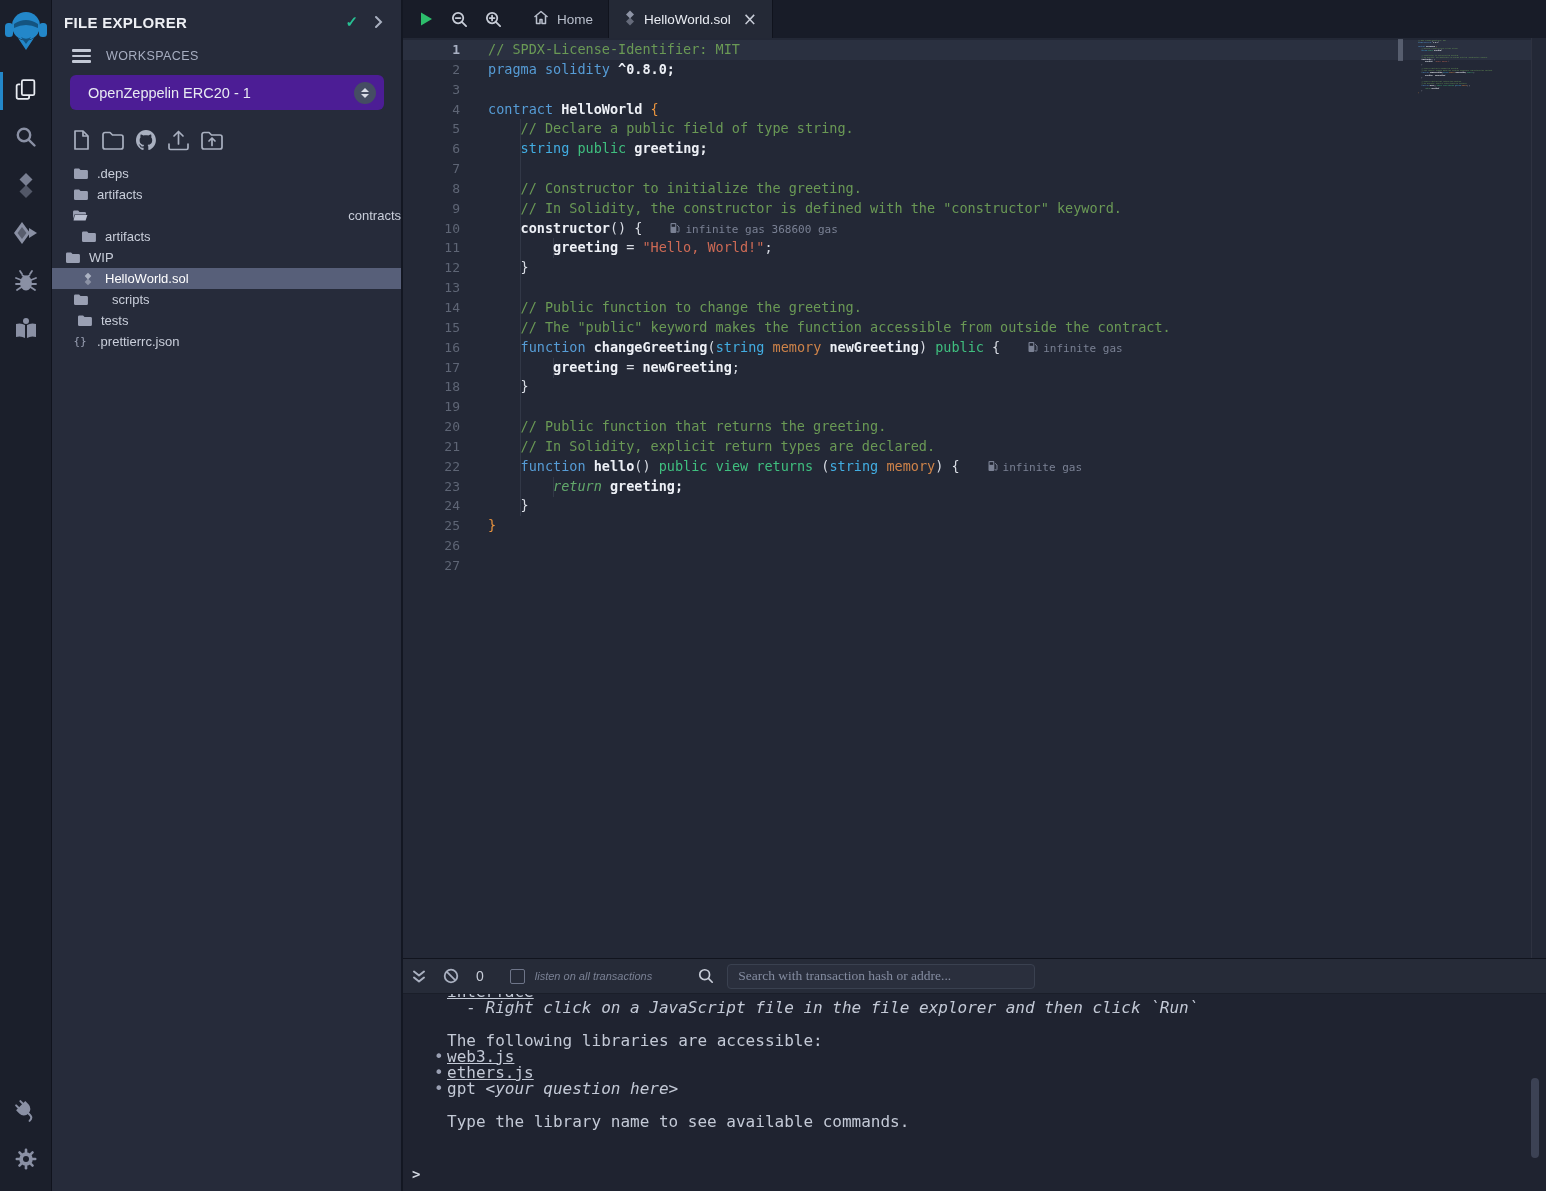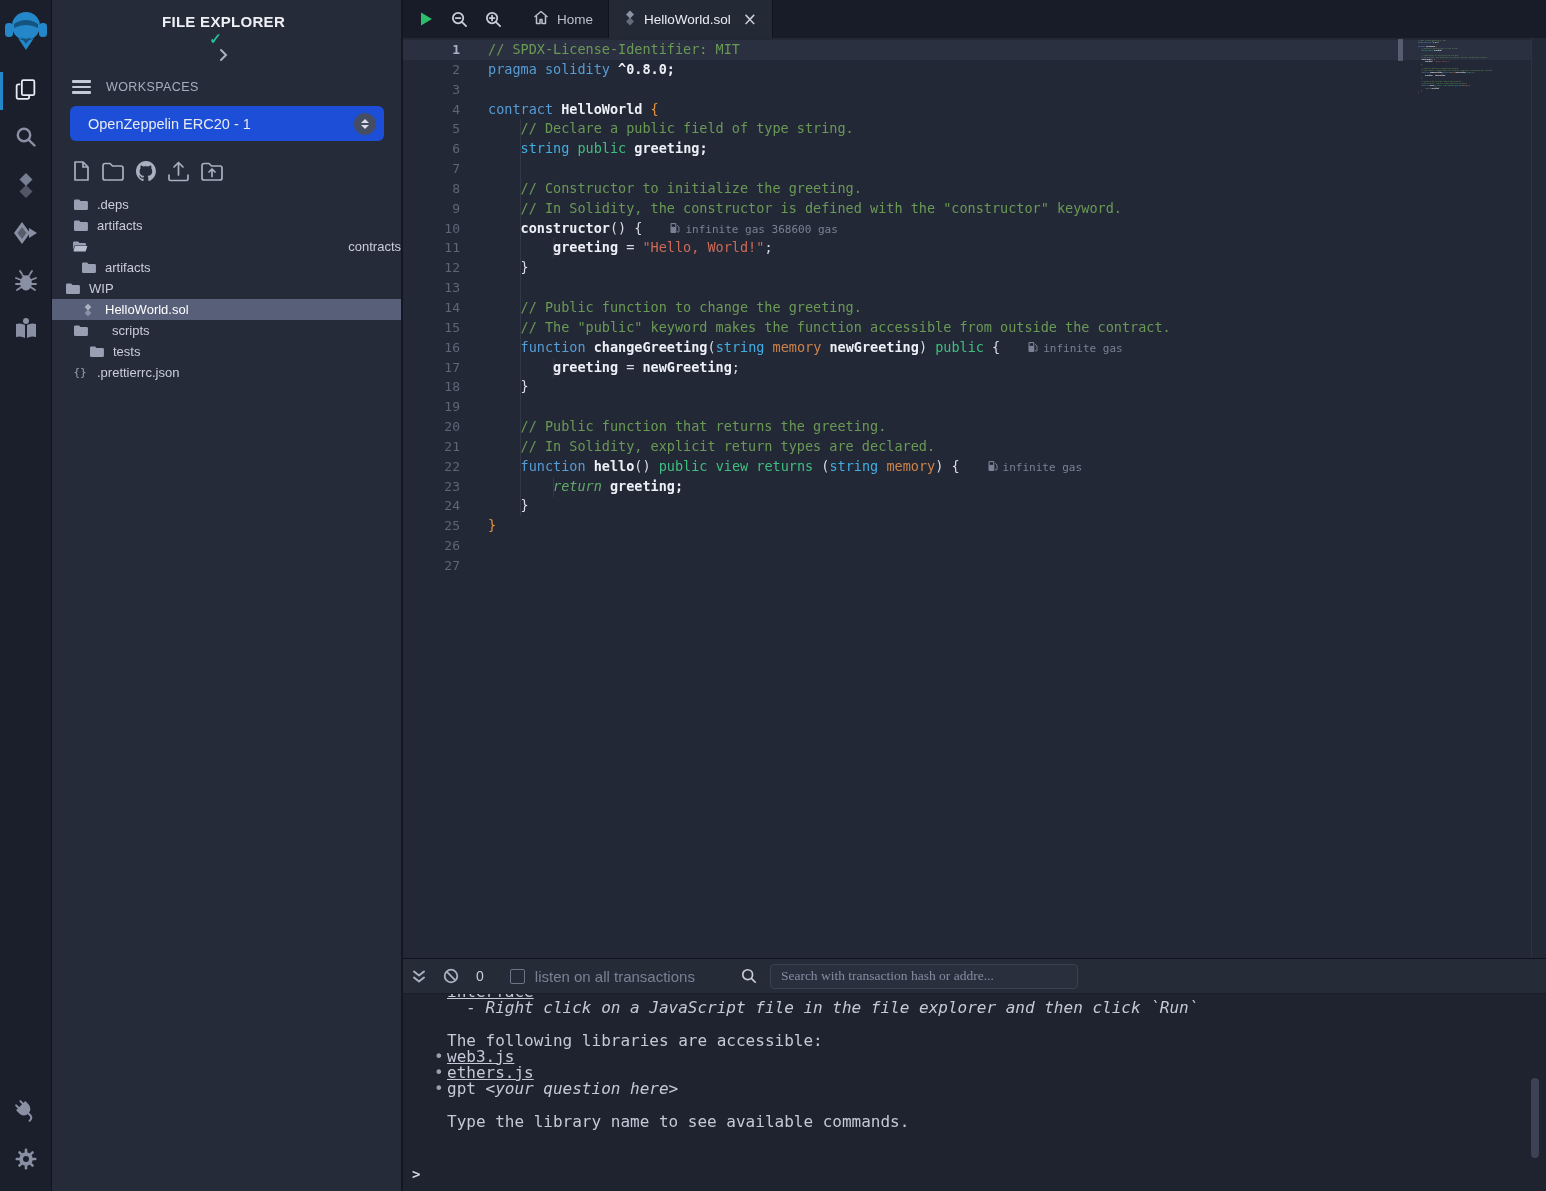--- a/index.html
+++ b/index.html
@@ -21,30 +21,30 @@
   .ab-item { width:52px; height:48px; display:flex; align-items:center; justify-content:center; position:relative; cursor:pointer; }
   .ab-item.active::before { content:""; position:absolute; left:0; top:5px; bottom:5px; width:3px; background:#2387C9; }
   .ab-spacer { flex:1; }
   .ab-bottom { margin-bottom:6px; }
 
   
   .side-panel {
     width:351px; flex:none; background:#262B3A; border-right:2px solid #131722;
     display:flex; flex-direction:column;
   }
-  .sp-header { display:flex; align-items:center; padding:13px 18px 8px 12px;flex-direction:column; }
+  .sp-header { display:flex; align-items:center; padding:13px 18px 8px 12px; }
   .sp-title { flex:1; font-size:15px; font-weight:bold; color:#EDEFF4; letter-spacing:0.3px; }
   .sp-check { color:#27C093; font-size:15px; font-weight:bold; margin-right:16px; cursor:pointer; }
   .sp-chevron { cursor:pointer; display:flex; }
   .ws-row { display:flex; align-items:center; padding:10px 20px 4px 20px; }
   .hamburger { width:19px; display:flex; flex-direction:column; gap:3px; cursor:pointer; }
   .hamburger i { display:block; height:2.5px; background:#C3C9D6; border-radius:1px; }
   .ws-label { margin-left:15px; font-size:12.5px; color:#A6ADC0; letter-spacing:0.4px; }
   .ws-select {
-    margin:8px 17px 0 18px; height:35px; background:#1d4ed8; border-radius:6px;
+    margin:8px 17px 0 18px; height:35px; background:#4c1d95; border-radius:6px;
     display:flex; align-items:center; padding:0 8px 0 18px; color:#E8EBF2; font-size:14.5px; cursor:pointer;
   }
   .ws-badge { margin-left:auto; width:22px; height:22px; border-radius:50%; background:#454D63;
     display:flex; flex-direction:column; align-items:center; justify-content:center; gap:2px; }
   .ws-badge i { display:block; width:0; height:0; border-left:4px solid transparent; border-right:4px solid transparent; }
   .ws-badge i.up { border-bottom:4px solid #D9DDE8; }
   .ws-badge i.down { border-top:4px solid #D9DDE8; }
   .fe-toolbar { display:flex; align-items:center; gap:10px; padding:19px 0 10px 20px; }
   .fe-tool { cursor:pointer; display:flex; }
 
@@ -94,21 +94,21 @@
   
   .terminal { height:233px; flex:none; background:#1F2330; border-top:1px solid #11141E; position:relative;
     font-family:"DejaVu Sans Mono", monospace; }
   .term-header { height:35px; background:#262B38; display:flex; align-items:center; padding:0 10px 0 9px;
     font-family:"Liberation Sans",sans-serif; border-bottom:1px solid #1A1E29; }
   .term-header > * { flex:none; }
   .th-ban { margin-left:17px; cursor:pointer; display:flex; }
   .th-collapse { cursor:pointer; display:flex; }
   .th-count { margin-left:17px; color:#C8CDD8; font-size:14px; }
   .th-checkbox { margin-left:26px; width:15px; height:15px; border:1px solid #6E7589; border-radius:2px; background:transparent; cursor:pointer; }
-  .th-listen { margin-left:10px; color:#7A8194; font-size:15px; }
+  .th-listen { margin-left:10px; color:#7A8194; font-size:11px;font-style:italic; }
   .th-search-ic { margin-left:46px; display:flex; }
   .th-input { margin-left:13px; width:308px; height:25px; background:#2A2F3D; border:1px solid #3A4150; border-radius:4px;
     color:#C3C9D6; font-size:13.5px; padding:0 10px; outline:none; font-family:Liberation Serif, serif; }
   .th-input::placeholder { color:#848CA0; }
   .term-body { padding-top:0; color:#C3C9D6; font-size:16px; line-height:16.2px; overflow:hidden; }
   .term-line { padding-left:44px; position:relative; min-height:16.2px; white-space:pre; }
   .term-line.clipped { margin-top:-10px; }
   .term-line .bullet { position:absolute; left:31px; color:#9AA0B3; }
   .term-link { text-decoration:underline; cursor:pointer; }
   .term-italic { font-style:italic; }
@@ -315,21 +315,21 @@
         <span>HelloWorld.sol</span>
       </div>
       <div class="tree-row" style="padding-left: 20px; gap: 15px;">
         <span class="tree-ic">
           <svg width="15" height="13" viewBox="0 0 16 14">
             <path d="M1 3 a1.5 1.5 0 0 1 1.5 -1.5 h4 l1.5 1.7 h6.5 a1.5 1.5 0 0 1 1.5 1.5 v6.8 a1.5 1.5 0 0 1 -1.5 1.5 h-12 a1.5 1.5 0 0 1 -1.5 -1.5 z" fill="#9AA0B3"></path>
           </svg>
         </span>
         <span>scripts</span>
       </div>
-      <div class="tree-row" style="padding-left: 36px;">
+      <div class="tree-row" style="padding-left: 24px;">
         <span class="tree-ic">
           <svg width="15" height="13" viewBox="0 0 16 14">
             <path d="M1 3 a1.5 1.5 0 0 1 1.5 -1.5 h4 l1.5 1.7 h6.5 a1.5 1.5 0 0 1 1.5 1.5 v6.8 a1.5 1.5 0 0 1 -1.5 1.5 h-12 a1.5 1.5 0 0 1 -1.5 -1.5 z" fill="#9AA0B3"></path>
           </svg>
         </span>
         <span>tests</span>
       </div>
       <div class="tree-row" style="padding-left: 20px;">
         <span class="tree-ic">
           <span class="json-ic">{}</span>

